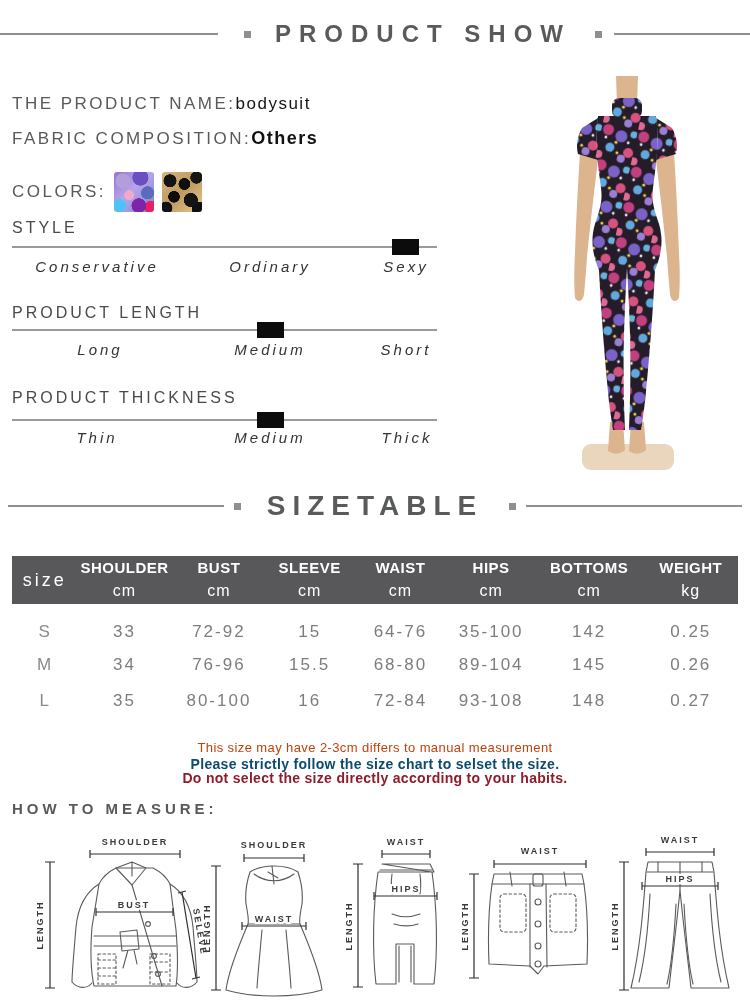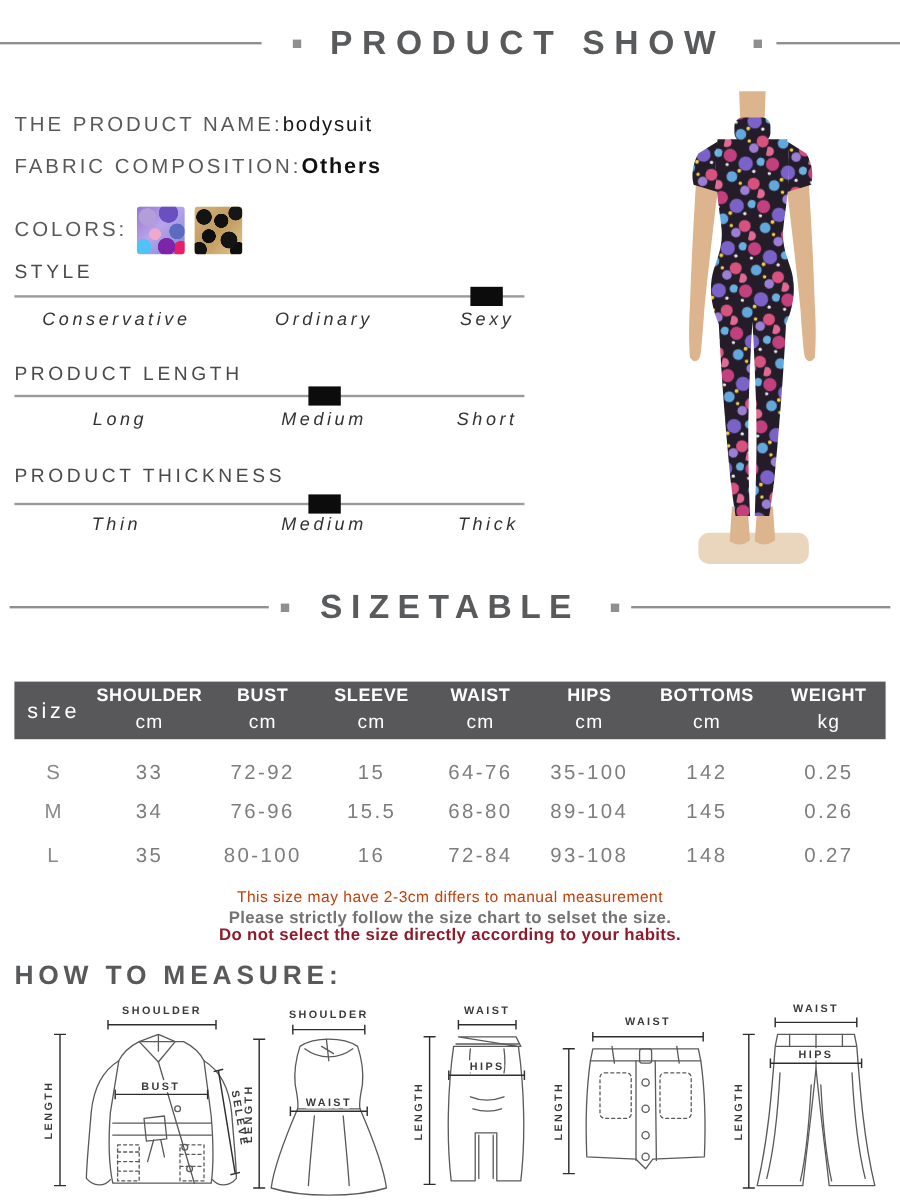--- a/index.html
+++ b/index.html
@@ -9,21 +9,21 @@
 
   
   .deco{position:absolute;left:0;right:0;display:flex;align-items:center;}
   .deco .ln{height:2px;background:#8f8f8f;}
   .deco .sq{width:7px;height:7px;background:#8f8f8f;flex:none;}
   .deco .ttl{color:#595a5c;font-weight:600;white-space:nowrap;}
 
   #show-header{top:20px;}
   #show-header .ln-l{width:218px;flex:none;}
   #show-header .sq-l{margin-left:26px;}
-  #show-header .ttl{font-size:28px;letter-spacing:8px;margin:0 24px;}
+  #show-header .ttl{font-size:24px;letter-spacing:8px;margin:0 24px;}
   #show-header .sq-r{margin-right:12px;}
   #show-header .ln-r{flex:1;}
 
   #size-header{top:490px;justify-content:center;}
   #size-header .ln{width:216px;flex:none;}
   #size-header .sq-l{margin-left:10px;}
   #size-header .ttl{font-size:28px;letter-spacing:7px;margin:0 26px;}
   #size-header .sq-r{margin-right:10px;}
 
   
@@ -54,38 +54,38 @@
       linear-gradient(135deg,#d8b37c,#bf9a5e 50%,#e5c791);}
 
   
   .attr-label{position:absolute;left:12px;font-size:16px;letter-spacing:3px;color:#4a4a4a;white-space:nowrap;}
   .scale{position:absolute;left:12px;width:425px;height:16px;}
   .scale .bar{position:absolute;left:0;right:0;top:7px;height:2px;background:#9a9a9a;}
   .scale .marker{position:absolute;top:0;width:27px;height:16px;background:#0c0c0c;}
   .opt{position:absolute;transform:translateX(-50%);font-size:15px;letter-spacing:3px;color:#333;white-space:nowrap;font-style:italic;}
 
   
-  #size-table{position:absolute;left:12px;top:568px;width:726px;}
+  #size-table{position:absolute;left:12px;top:556px;width:726px;}
   .thead{display:grid;grid-template-columns:9% 13% 13% 12% 13% 12% 15% 13%;
          background:#58585a;color:#fff;height:48px;align-items:center;}
   .thead .hc{text-align:center;line-height:1.5;}
   .thead .hname{font-size:15px;font-weight:700;letter-spacing:0.5px;}
   .thead .hunit{font-size:16px;letter-spacing:1px;}
   .thead .hc.size-col .hname{font-size:18px;font-weight:400;letter-spacing:3px;}
   .tbody{padding-top:11px;}
   .trow{display:grid;grid-template-columns:9% 13% 13% 12% 13% 12% 15% 13%;height:33px;align-items:center;}
   .trow .tc{text-align:center;font-size:17px;letter-spacing:2px;color:#7d7d7d;white-space:nowrap;}
   .trow .tc.rowlabel{color:#8a8a8a;letter-spacing:1px;}
 
   .note{position:absolute;left:0;right:0;text-align:center;white-space:nowrap;}
   #note-gray{top:740px;font-size:13px;color:#c2410c;letter-spacing:0.4px;}
-  #note-red1{top:756px;font-size:14px;font-weight:700;color:#737373;letter-spacing:0.3px;}
+  #note-red1{top:756px;font-size:14px;font-weight:700;color:#0c4a6e;letter-spacing:0.3px;}
   #note-red2{top:770px;font-size:14px;font-weight:700;color:#8e1c2c;letter-spacing:0.3px;}
 
-  #measure-title{position:absolute;left:12px;top:800px;font-size:22px;letter-spacing:4px;color:#58595b;font-weight:600;}
+  #measure-title{position:absolute;left:12px;top:800px;font-size:15px;letter-spacing:4px;color:#58595b;font-weight:600;}
 
   .fig{position:absolute;top:832px;}
   .fig path,.fig line,.fig polyline,.fig rect,.fig circle{vector-effect:non-scaling-stroke;}
   .sketch{fill:none;stroke:#5a5a5a;stroke-width:1.1;stroke-linejoin:round;stroke-linecap:round;}
   .sketch-fill{fill:#ffffff;stroke:#5a5a5a;stroke-width:1.1;stroke-linejoin:round;}
   .dash{stroke-dasharray:2.5 2.5;}
   .mline{stroke:#2e2e2e;stroke-width:1.2;fill:none;}
   .mlabel{font-family:"Liberation Sans",sans-serif;font-size:9px;font-weight:700;
           letter-spacing:2px;fill:#3a3a3a;text-anchor:middle;}
   .mlabel.knockout{stroke:#fff;stroke-width:4px;paint-order:stroke;}

